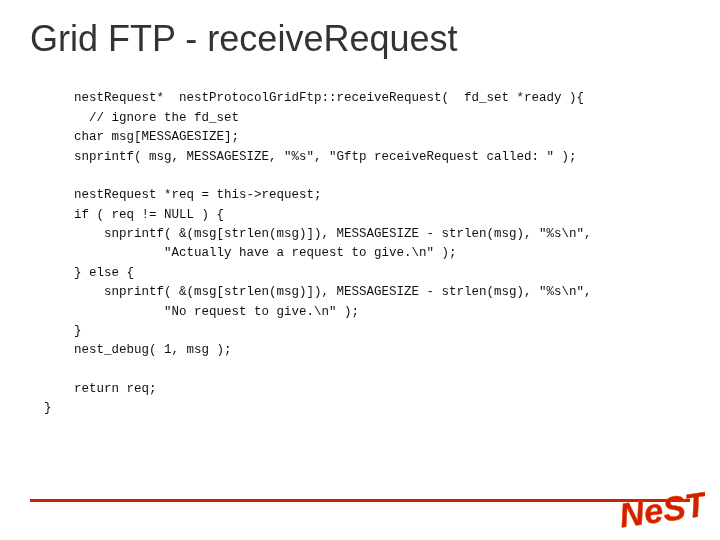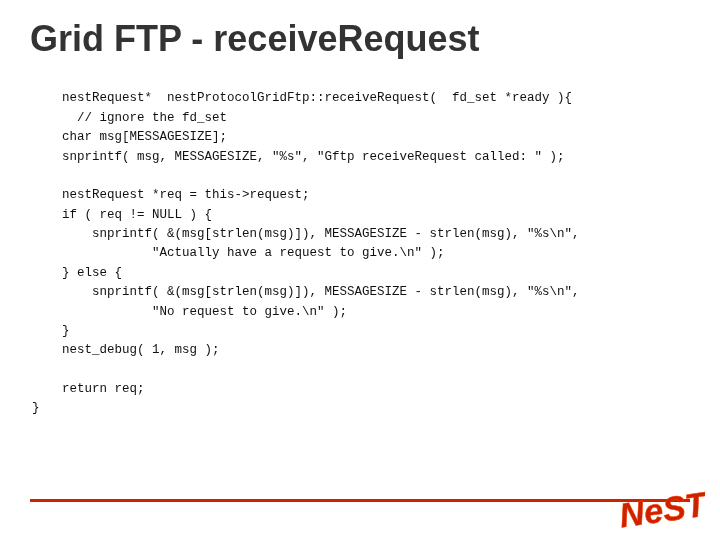--- a/index.html
+++ b/index.html
@@ -19,31 +19,31 @@
 
     .page-container {
       width: 720px;
       height: 540px;
       background: #ffffff;
       position: relative;
     }
 
     .title {
       font-size: 36px;
-      font-weight: bold;
+      font-weight: normal;
       color: #333333;
       padding: 18px 48px 10px 30px;
       font-family: Arial, sans-serif;
     }
 
     .code-block {
       font-family: 'Courier New', Courier, monospace;
       font-size: 12.5px;
       color: #111111;
-      padding: 0 32px;
+      padding: 0 44px;
       line-height: 1.55;
       white-space: pre;
     }
 
     .bottom-bar {
       position: absolute;
       bottom: 38px;
       left: 30px;
       right: 30px;
       height: 3px;

